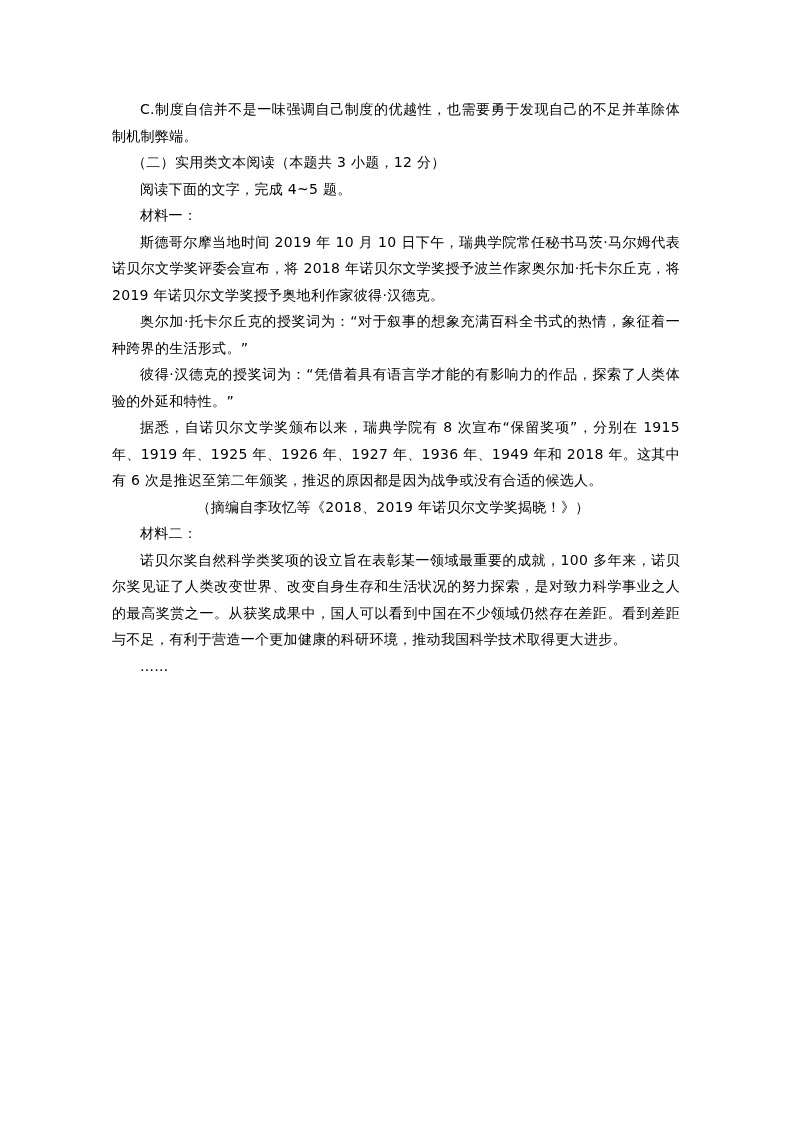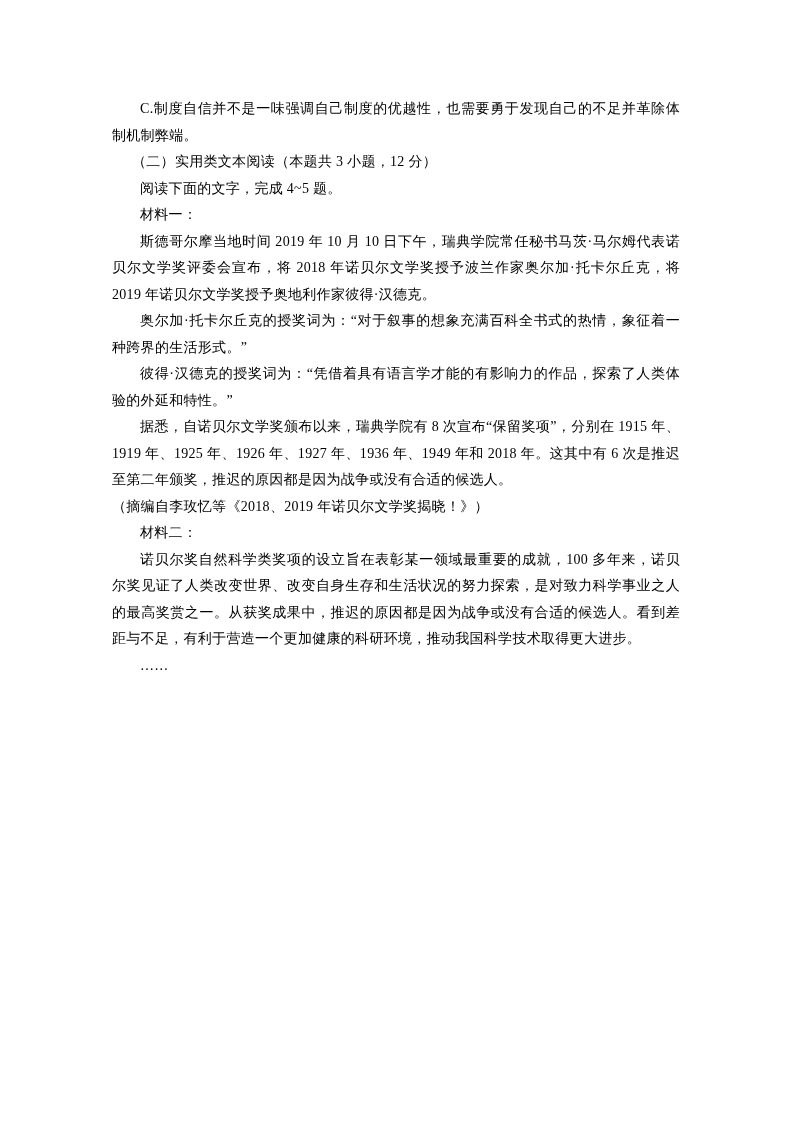--- a/index.html
+++ b/index.html
@@ -1,31 +1,31 @@
 <!DOCTYPE html>
 <html><head>
 <meta charset="utf-8">
 <style>
   html, body { margin: 0; padding: 0; background: #ffffff; }
   body { width: 794px; height: 1123px; position: relative; overflow: hidden;
          font-family: "DejaVu Sans", "Liberation Sans", sans-serif; color: #000; }
   .page { position: absolute; left: 112px; top: 96px; width: 568px; }
-  .p { font-size: 14px; line-height: 26.5px; margin: 0; text-align: justify; letter-spacing: 0.3px; font-family: Liberation Serif, serif; }
+  .p { font-size: 14px; line-height: 26.5px; margin: 0; text-align: justify; letter-spacing: 0.3px; }
   .indent { text-indent: 28px; }
-  .right { text-align: left; padding-right: 6px; }
+  .right { text-align: center; padding-right: 6px; }
 </style>
 </head>
 <body>
 
 <div class="page">
   <p class="p indent">C.制度自信并不是一味强调自己制度的优越性，也需要勇于发现自己的不足并革除体制机制弊端。</p>
   <p class="p indent" style="text-indent:20px">（二）实用类文本阅读（本题共 3 小题，12 分）</p>
   <p class="p indent">阅读下面的文字，完成 4~5 题。</p>
   <p class="p indent">材料一：</p>
   <p class="p indent">斯德哥尔摩当地时间 2019 年 10 月 10 日下午，瑞典学院常任秘书马茨·马尔姆代表诺贝尔文学奖评委会宣布，将 2018 年诺贝尔文学奖授予波兰作家奥尔加·托卡尔丘克，将 2019 年诺贝尔文学奖授予奥地利作家彼得·汉德克。</p>
   <p class="p indent">奥尔加·托卡尔丘克的授奖词为：“对于叙事的想象充满百科全书式的热情，象征着一种跨界的生活形式。”</p>
   <p class="p indent">彼得·汉德克的授奖词为：“凭借着具有语言学才能的有影响力的作品，探索了人类体验的外延和特性。”</p>
   <p class="p indent">据悉，自诺贝尔文学奖颁布以来，瑞典学院有 8 次宣布“保留奖项”，分别在 1915 年、1919 年、1925 年、1926 年、1927 年、1936 年、1949 年和 2018 年。这其中有 6 次是推迟至第二年颁奖，推迟的原因都是因为战争或没有合适的候选人。</p>
   <p class="p right">（摘编自李玫忆等《2018、2019 年诺贝尔文学奖揭晓！》）</p>
   <p class="p indent">材料二：</p>
-  <p class="p indent">诺贝尔奖自然科学类奖项的设立旨在表彰某一领域最重要的成就，100 多年来，诺贝尔奖见证了人类改变世界、改变自身生存和生活状况的努力探索，是对致力科学事业之人的最高奖赏之一。从获奖成果中，推迟的原因都是因为战争或没有合适的候选人。看到差距与不足，有利于营造一个更加健康的科研环境，推动我国科学技术取得更大进步。</p>
+  <p class="p indent">诺贝尔奖自然科学类奖项的设立旨在表彰某一领域最重要的成就，100 多年来，诺贝尔奖见证了人类改变世界、改变自身生存和生活状况的努力探索，是对致力科学事业之人的最高奖赏之一。从获奖成果中，国人可以看到中国在不少领域仍然存在差距。看到差距与不足，有利于营造一个更加健康的科研环境，推动我国科学技术取得更大进步。</p>
   <p class="p indent">……</p>
 </div>
 
 </body></html>

